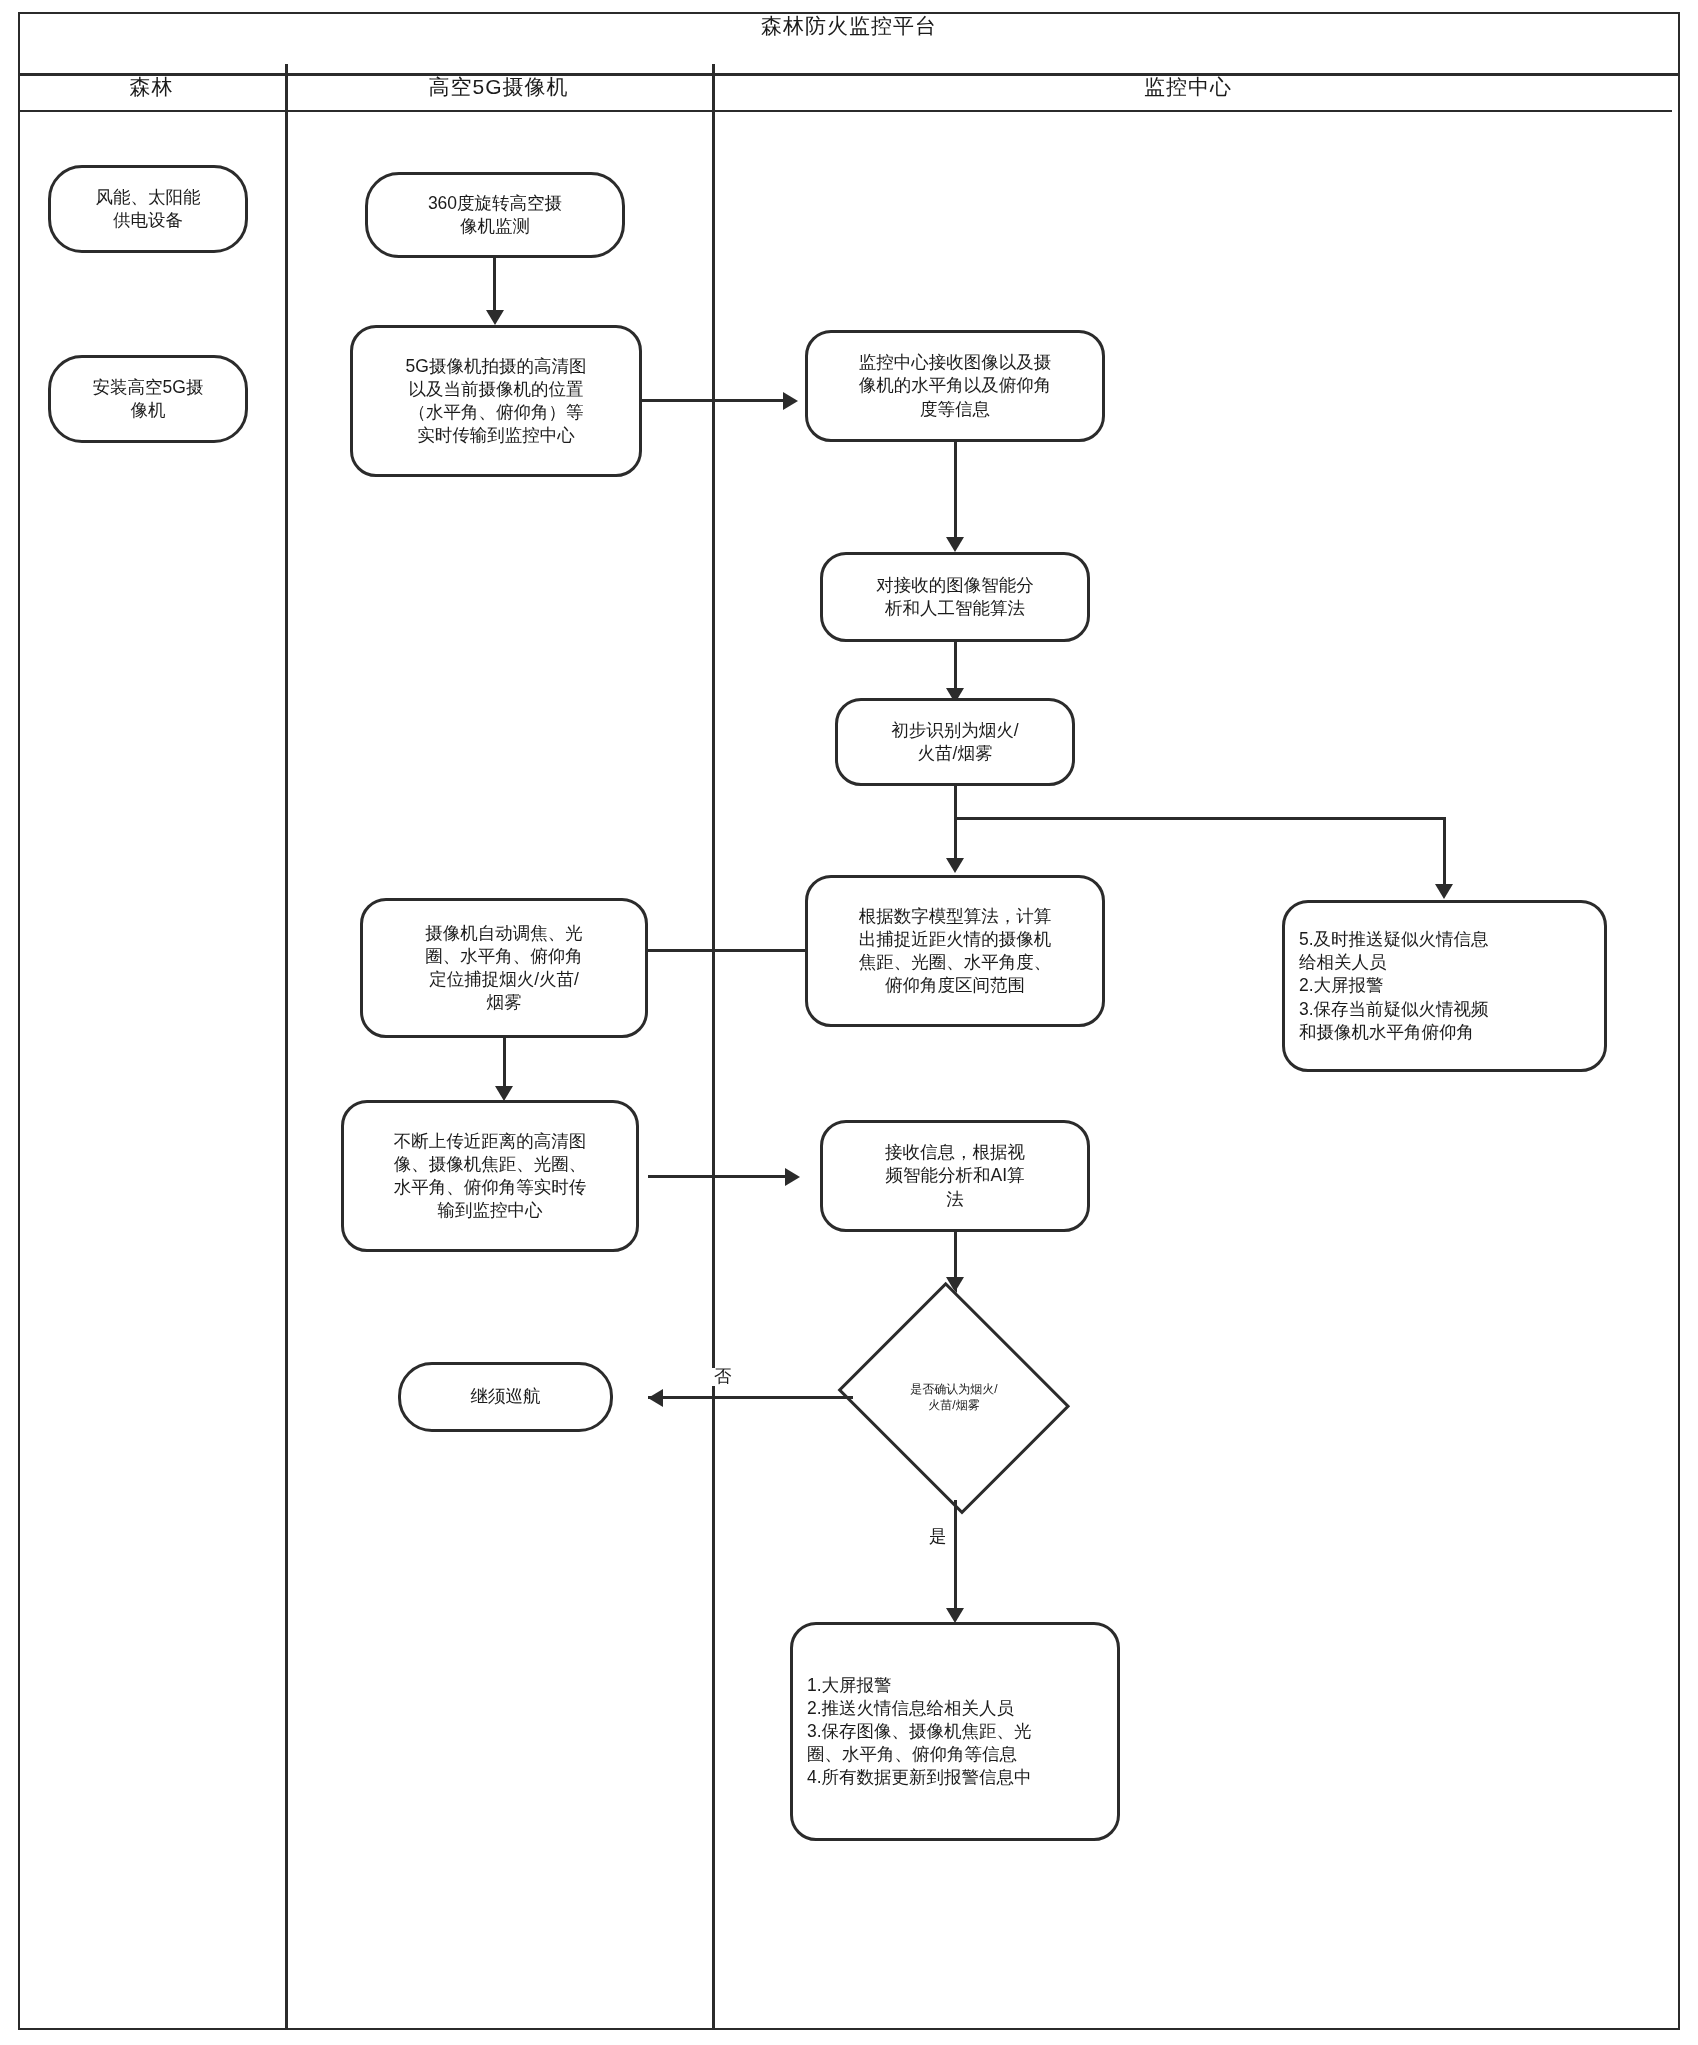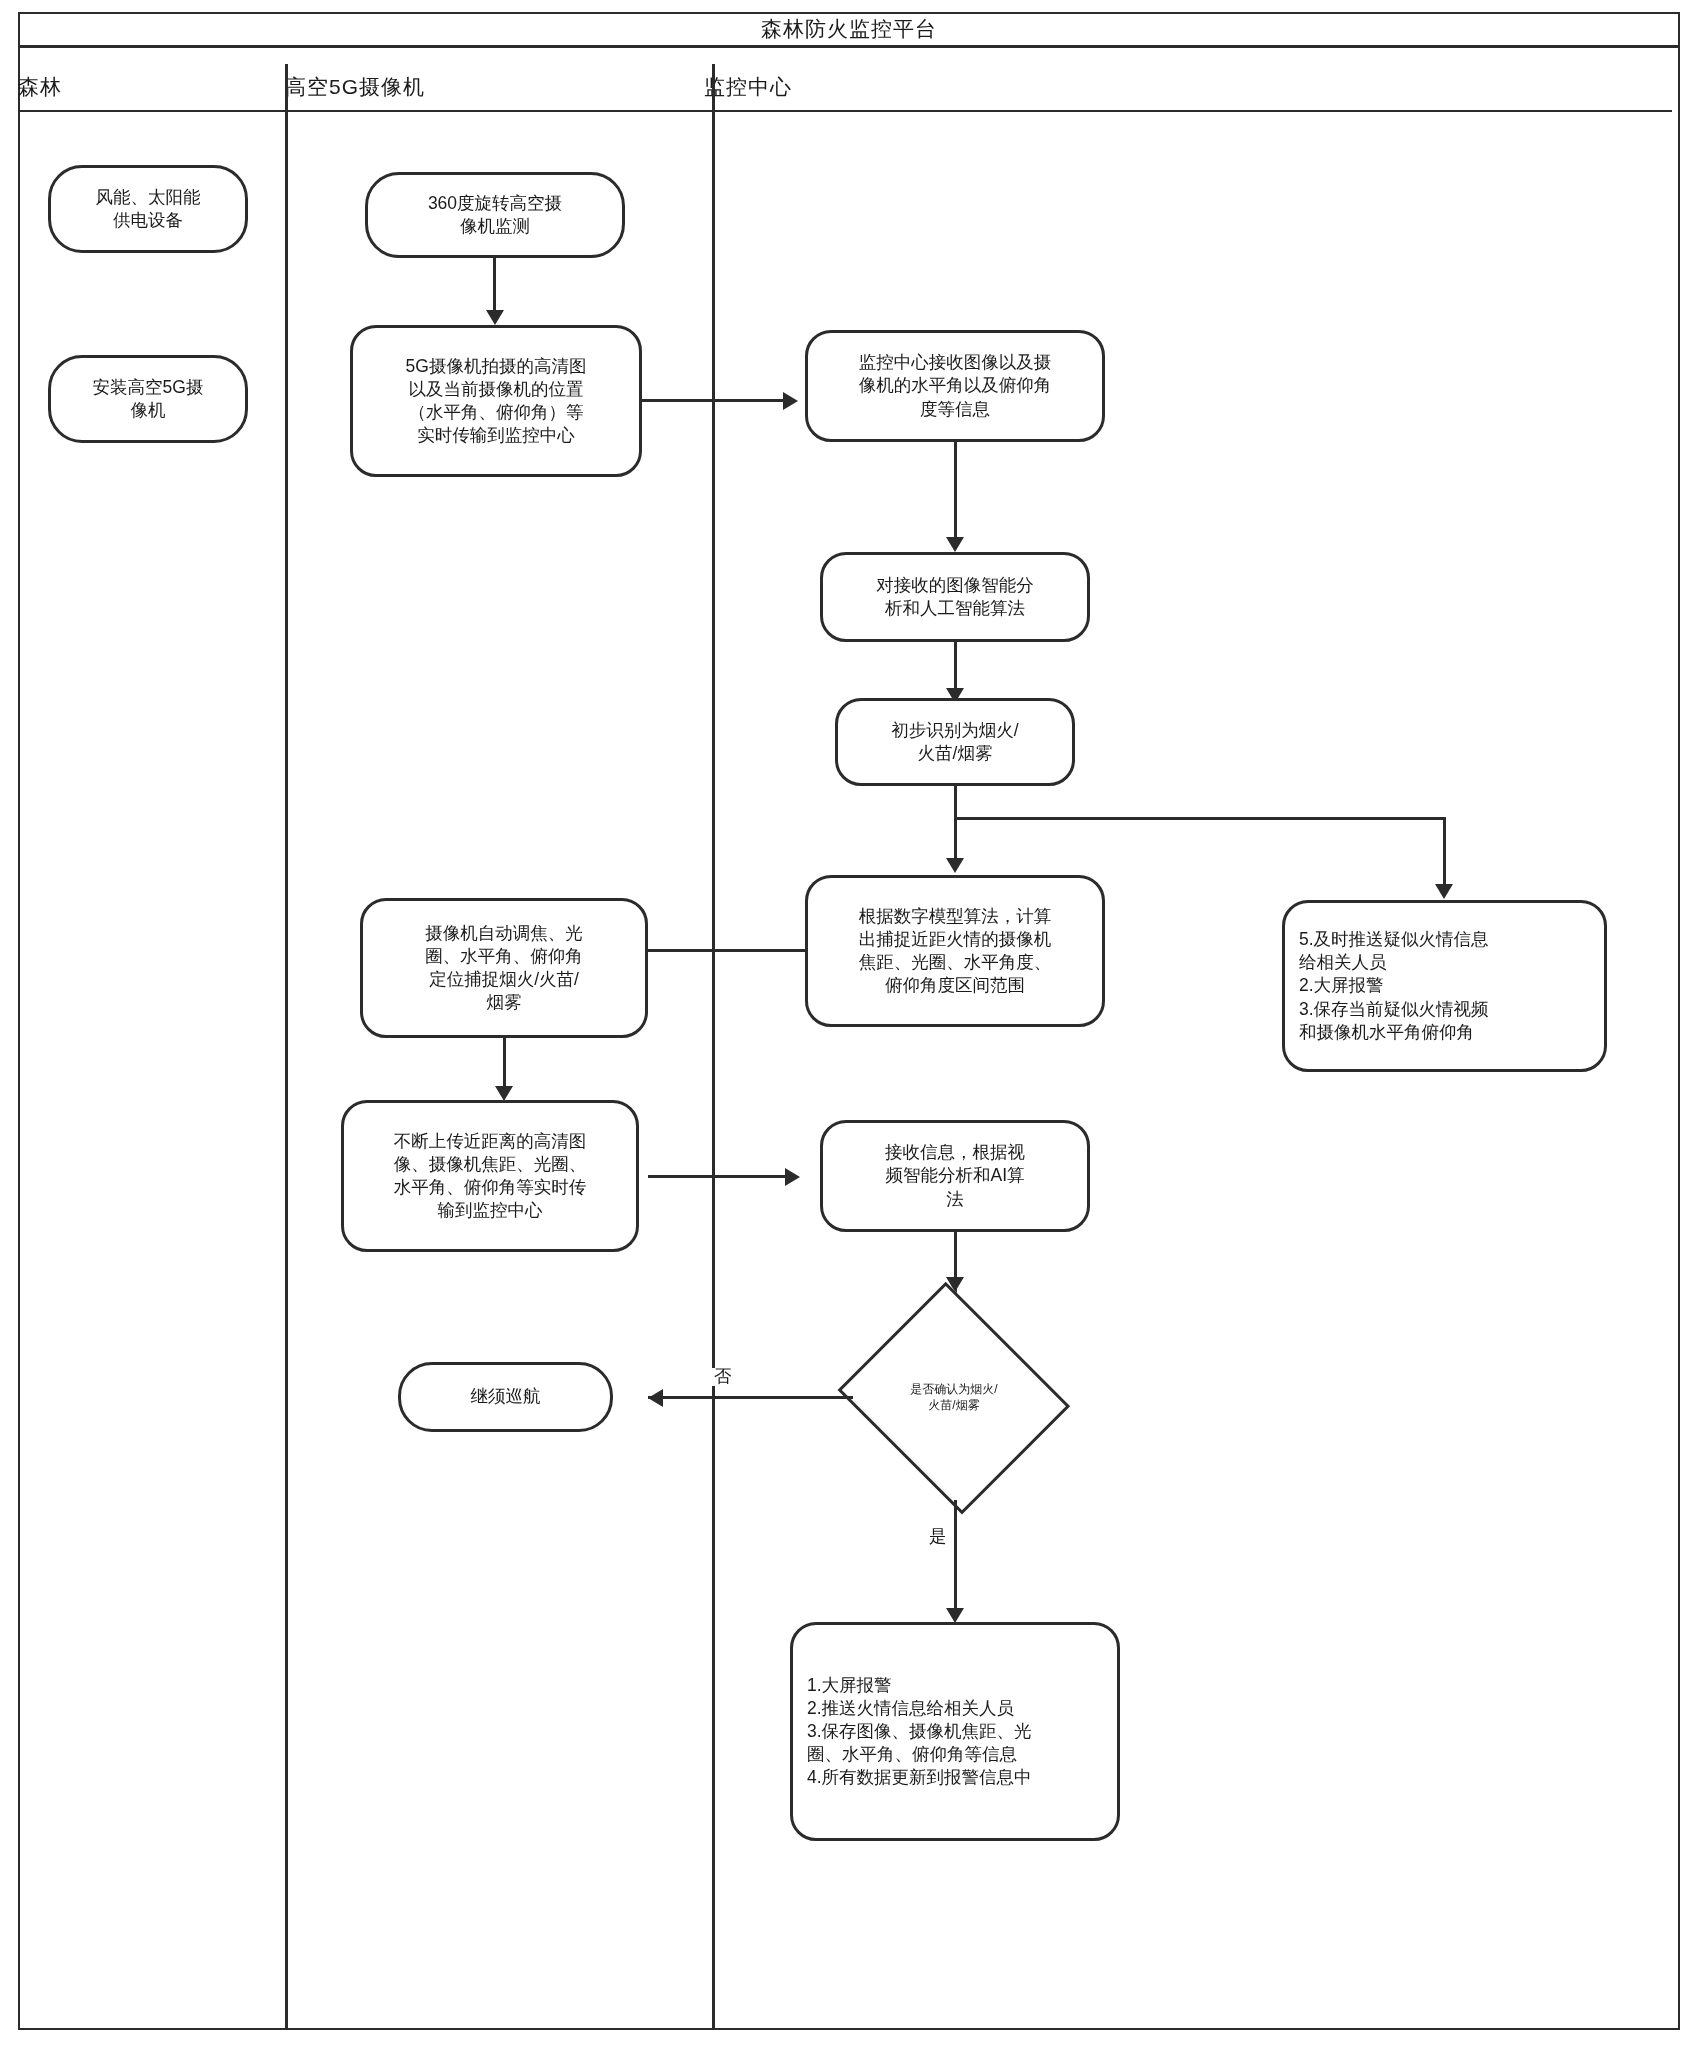--- a/index.html
+++ b/index.html
@@ -29,40 +29,40 @@
     height: 2018px;
     border: 2.5px solid #2b2b2b;
     box-sizing: border-box;
     background: #fff;
   }
   .title-bar {
     position: absolute;
     left: 18px;
     top: 12px;
     width: 1662px;
-    height: 36px;
+    height: 64px;
     box-sizing: border-box;
     border-bottom: 3px solid #2b2b2b;
+    display: flex;
+    align-items: flex-start;
+    justify-content: center;
+  }
+  .title-bar .t {
+    font-size: 21px;
+    letter-spacing: 1px;
+  }
+  .lane-head {
+    position: absolute;
+    top: 64px;
+    height: 48px;
+    box-sizing: border-box;
+    border-bottom: 2.5px solid #2b2b2b;
     display: flex;
     align-items: center;
     justify-content: center;
-  }
-  .title-bar .t {
-    font-size: 21px;
-    letter-spacing: 1px;
-  }
-  .lane-head {
-    position: absolute;
-    top: 64px;
-    height: 48px;
-    box-sizing: border-box;
-    border-bottom: 2.5px solid #2b2b2b;
-    display: flex;
-    align-items: center;
-    justify-content: flex-start;
   }
   .lane-head .t { font-size: 21px; letter-spacing: 1px; }
 
   .lane-div {
     position: absolute;
     top: 64px;
     width: 2.5px;
     background: #2b2b2b;
     height: 1964px;
   }

